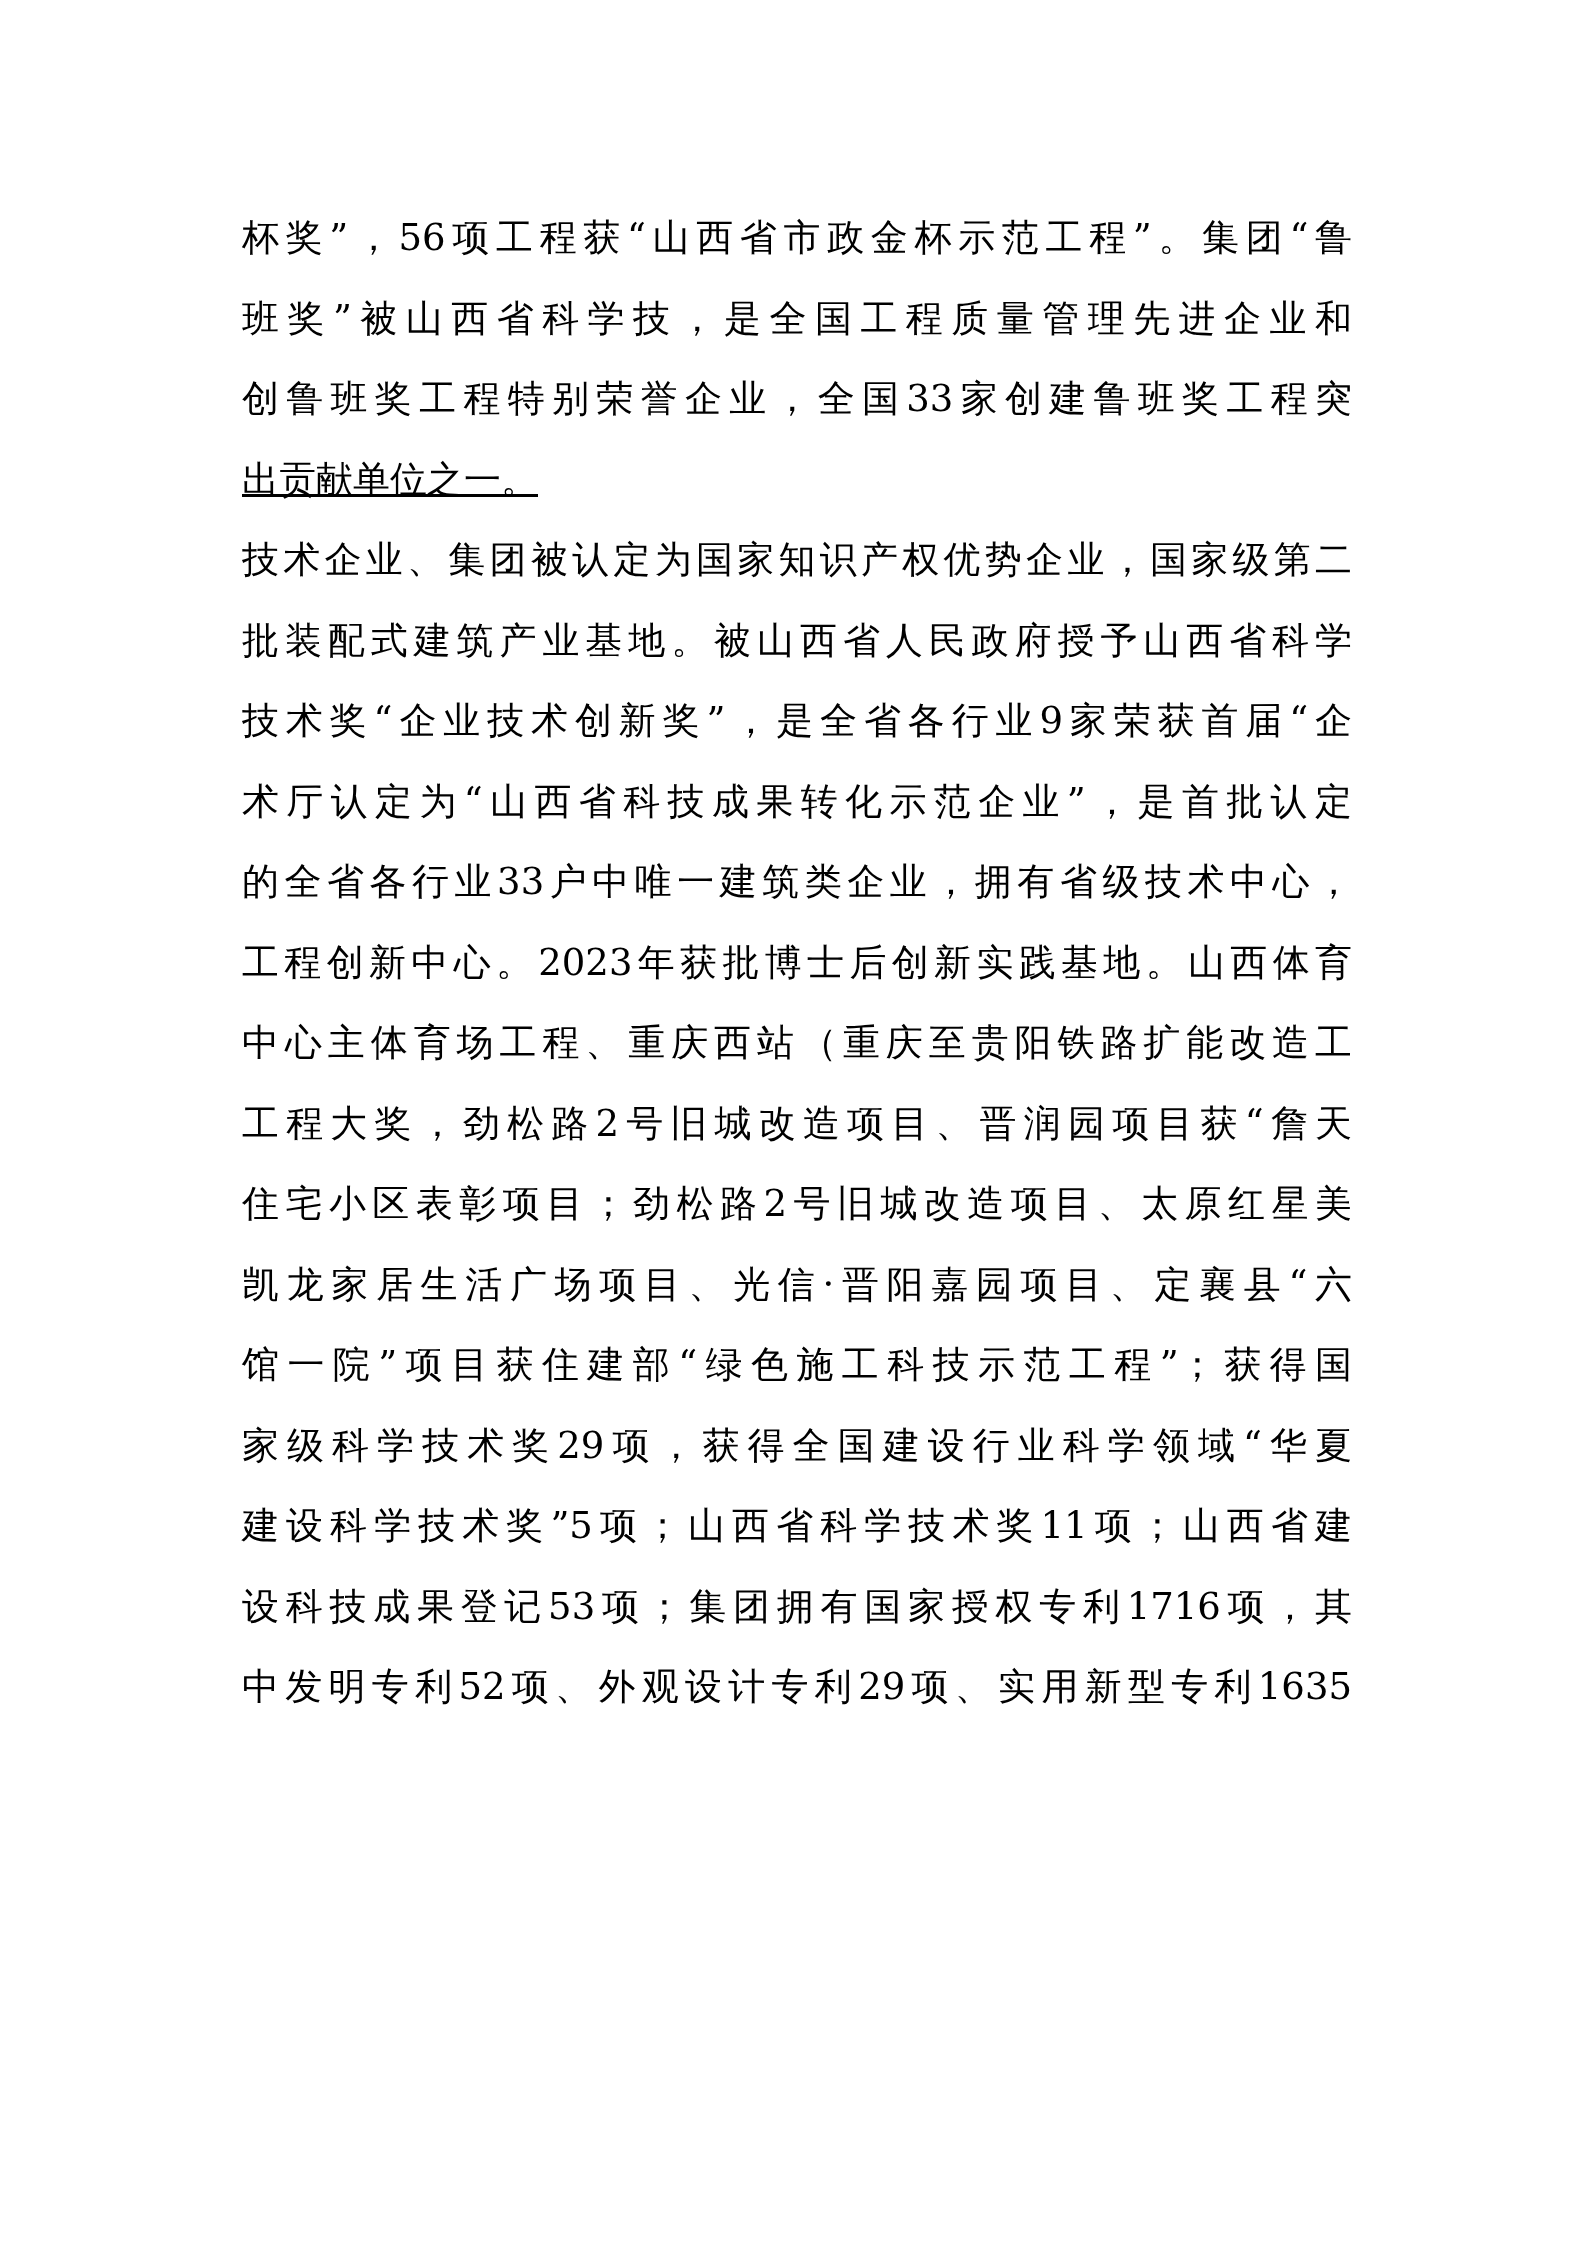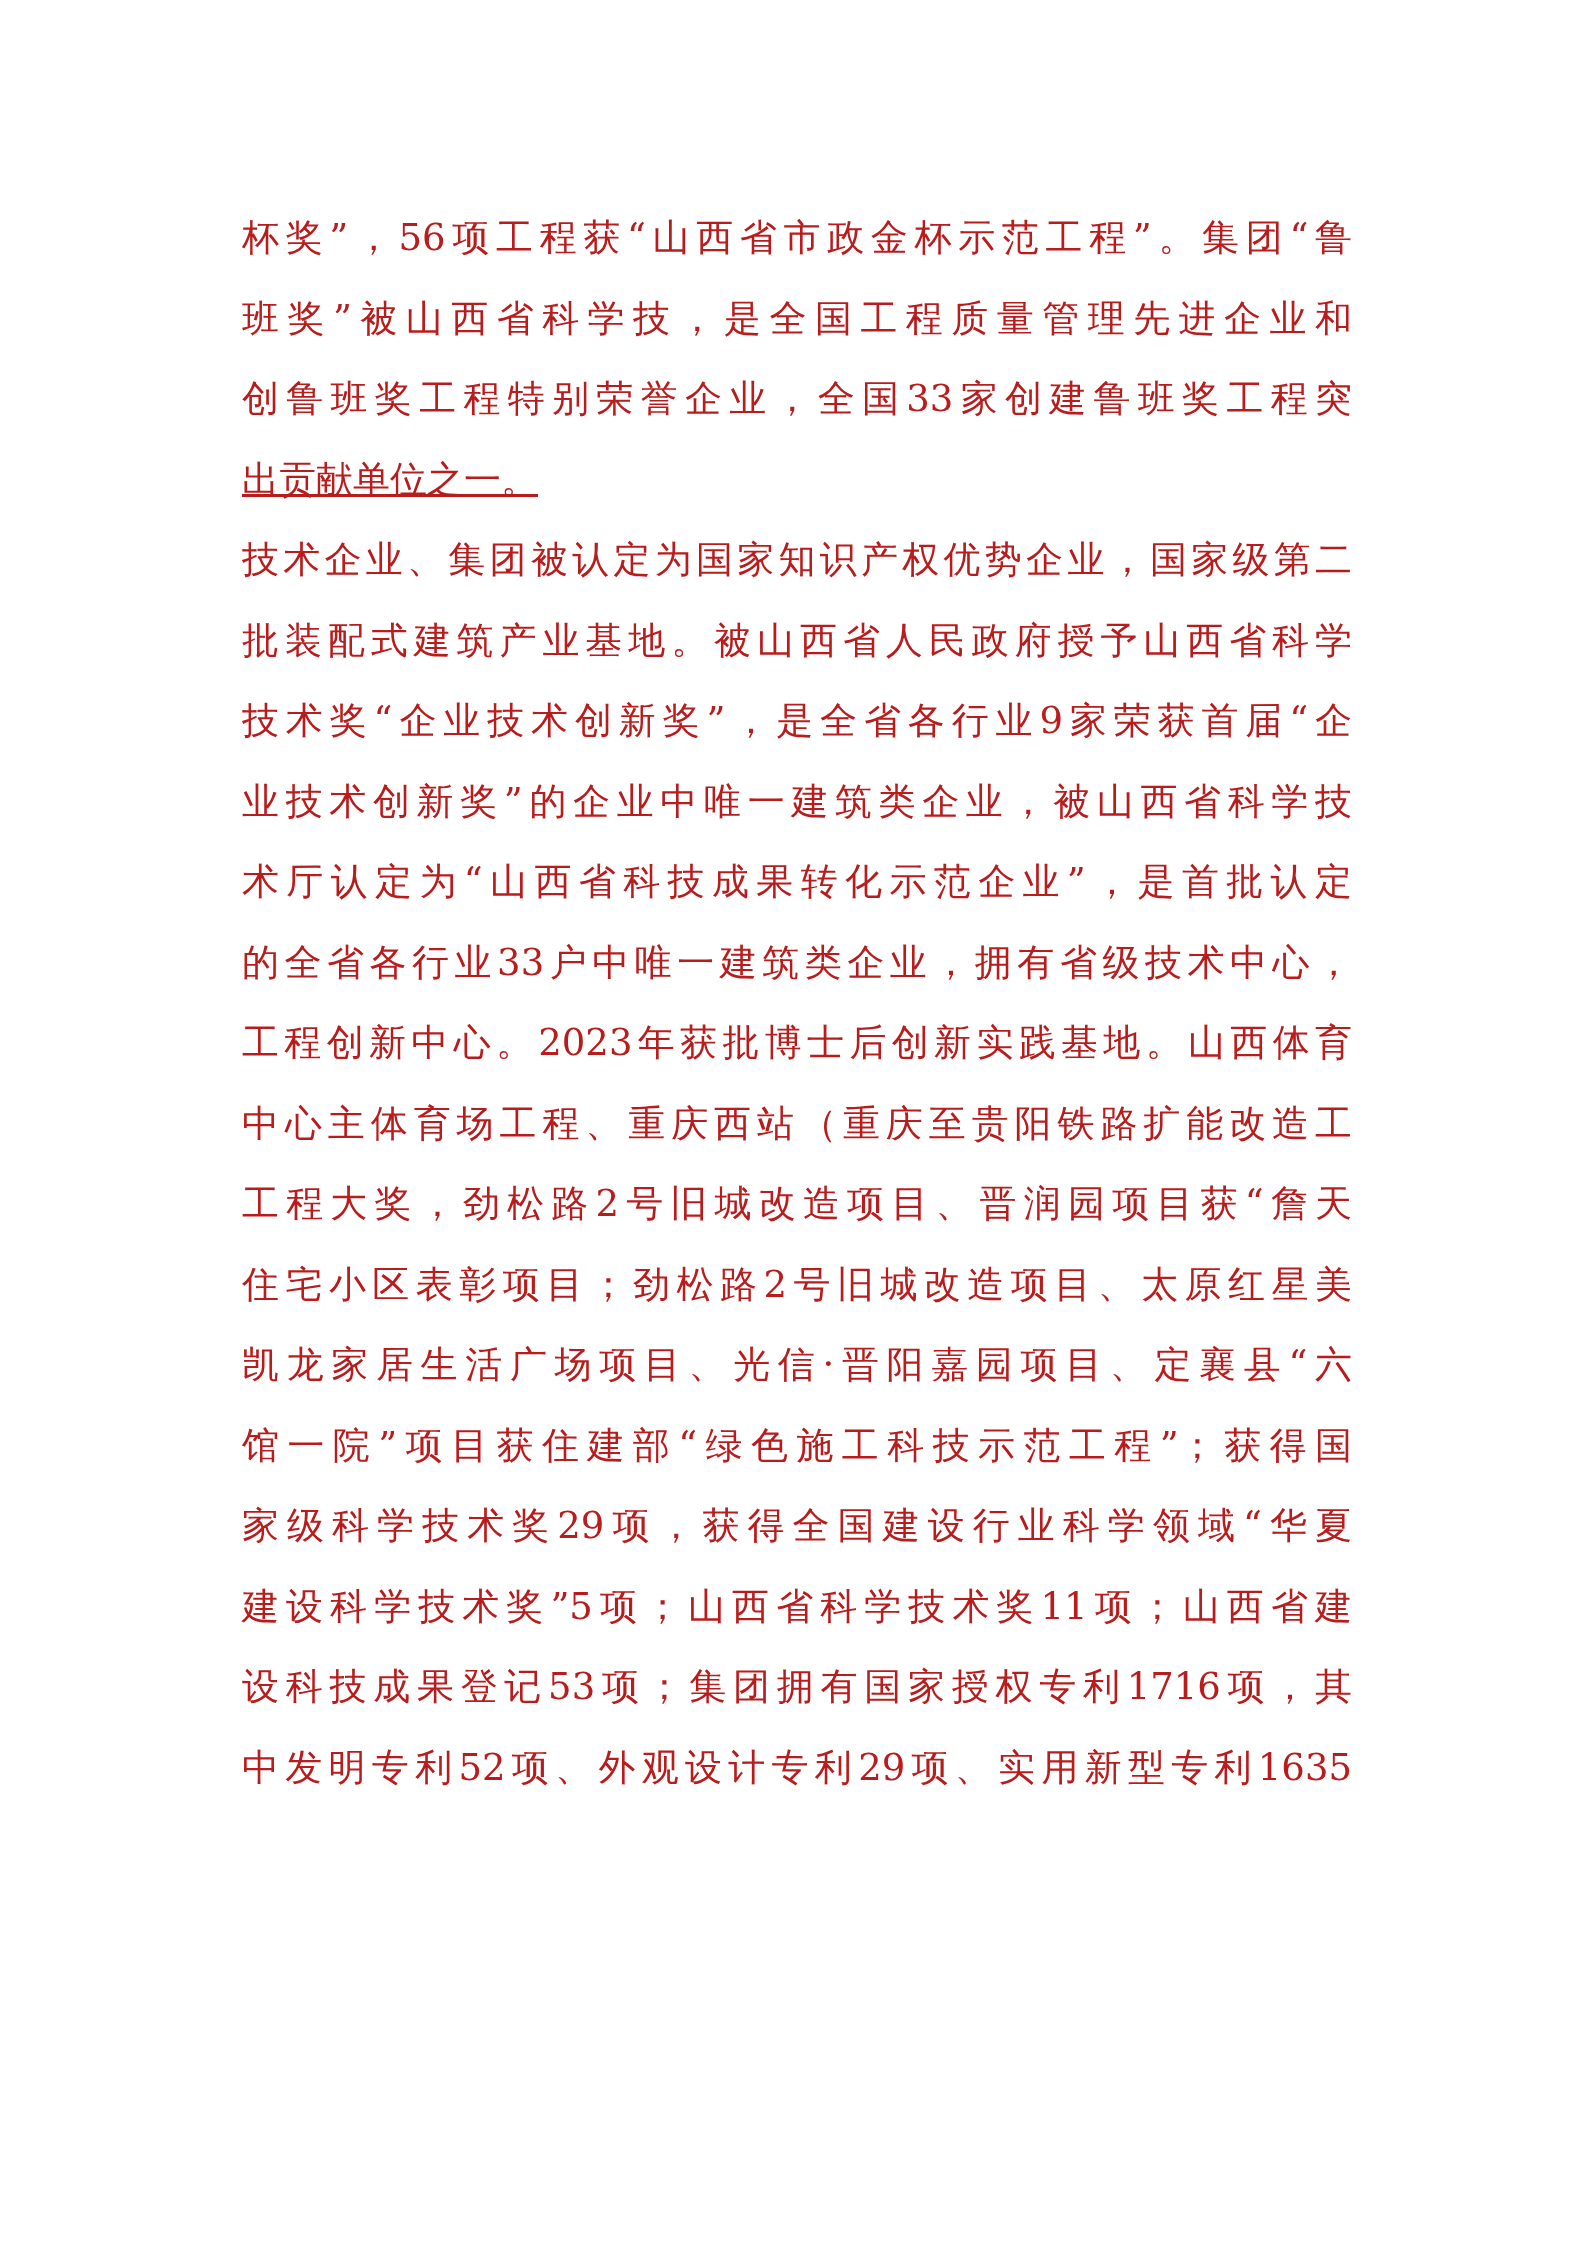--- a/index.html
+++ b/index.html
@@ -11,21 +11,21 @@
       width: 1587px;
       height: 2245px;
       position: relative;
       overflow: hidden;
     }
     .page {
       position: absolute;
       left: 242px;
       top: 212px;
       width: 1110px;
-      color: #b91c1c;
+      color: #000000;
       font-family: "DejaVu Serif", "Liberation Serif", serif;
     }
     .line {
       height: 80.5px;
       line-height: 52px;
       font-size: 37px;
       white-space: nowrap;
       text-align: justify;
       text-align-last: justify;
       letter-spacing: 0px;
@@ -39,21 +39,20 @@
 <body>
 
 <div class="page">
   <div class="line">杯奖”，56项工程获“山西省市政金杯示范工程”。集团“鲁</div>
   <div class="line">班奖”被山西省科学技，是全国工程质量管理先进企业和</div>
   <div class="line">创鲁班奖工程特别荣誉企业，全国33家创建鲁班奖工程突</div>
   <div class="line last">出贡献单位之一。</div>
   <div class="line">技术企业、集团被认定为国家知识产权优势企业，国家级第二</div>
   <div class="line">批装配式建筑产业基地。被山西省人民政府授予山西省科学</div>
   <div class="line">技术奖“企业技术创新奖”，是全省各行业9家荣获首届“企</div>
-  <div class="line">业技术创新奖”的企业中唯一建筑类企业，被山西省科学技</div>
   <div class="line">术厅认定为“山西省科技成果转化示范企业”，是首批认定</div>
   <div class="line">的全省各行业33户中唯一建筑类企业，拥有省级技术中心，</div>
   <div class="line">工程创新中心。2023年获批博士后创新实践基地。山西体育</div>
   <div class="line">中心主体育场工程、重庆西站（重庆至贵阳铁路扩能改造工</div>
   <div class="line">工程大奖，劲松路2号旧城改造项目、晋润园项目获“詹天</div>
   <div class="line">住宅小区表彰项目；劲松路2号旧城改造项目、太原红星美</div>
   <div class="line">凯龙家居生活广场项目、光信·晋阳嘉园项目、定襄县“六</div>
   <div class="line">馆一院”项目获住建部“绿色施工科技示范工程”；获得国</div>
   <div class="line">家级科学技术奖29项，获得全国建设行业科学领域“华夏</div>
   <div class="line">建设科学技术奖”5项；山西省科学技术奖11项；山西省建</div>

